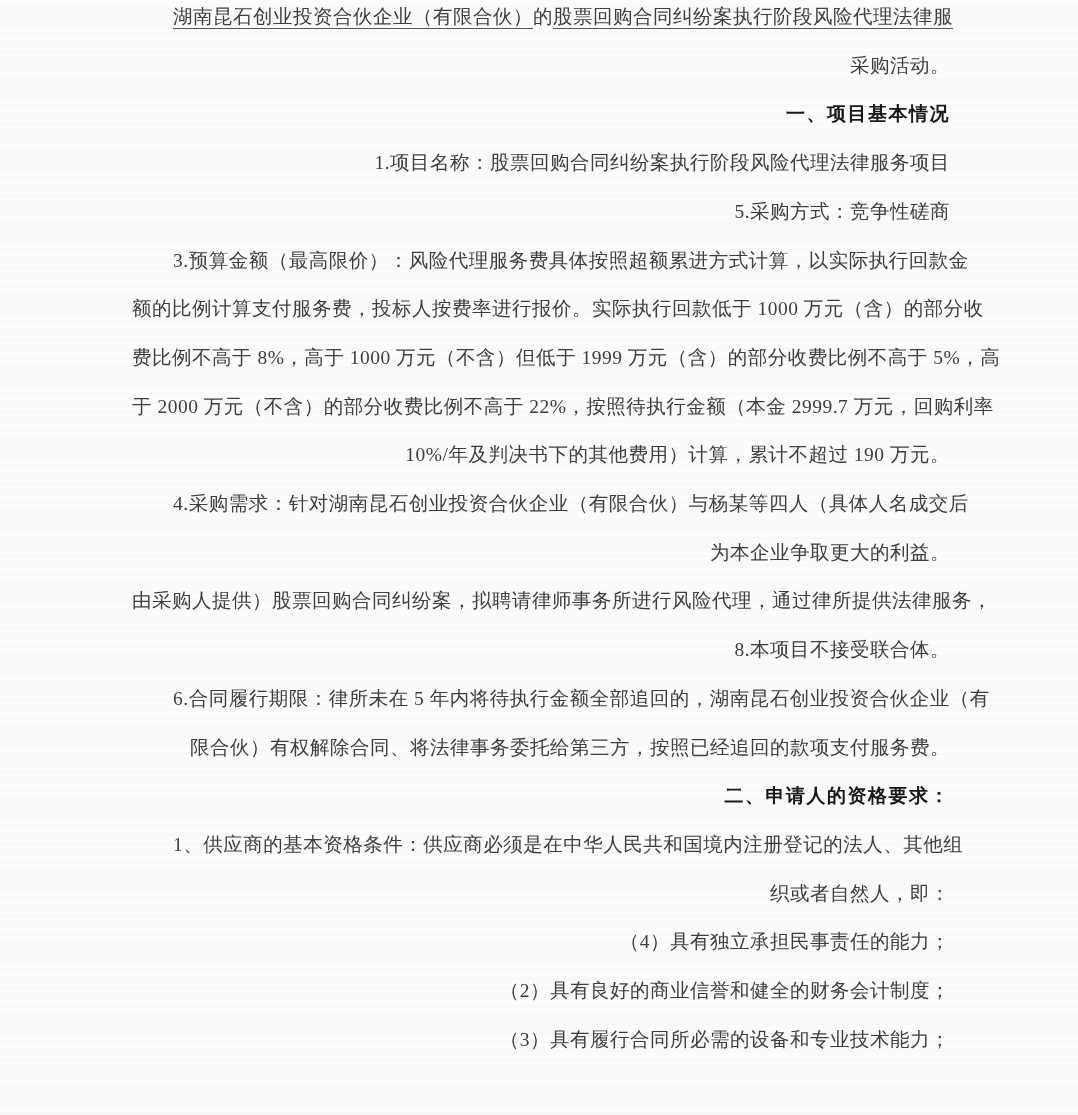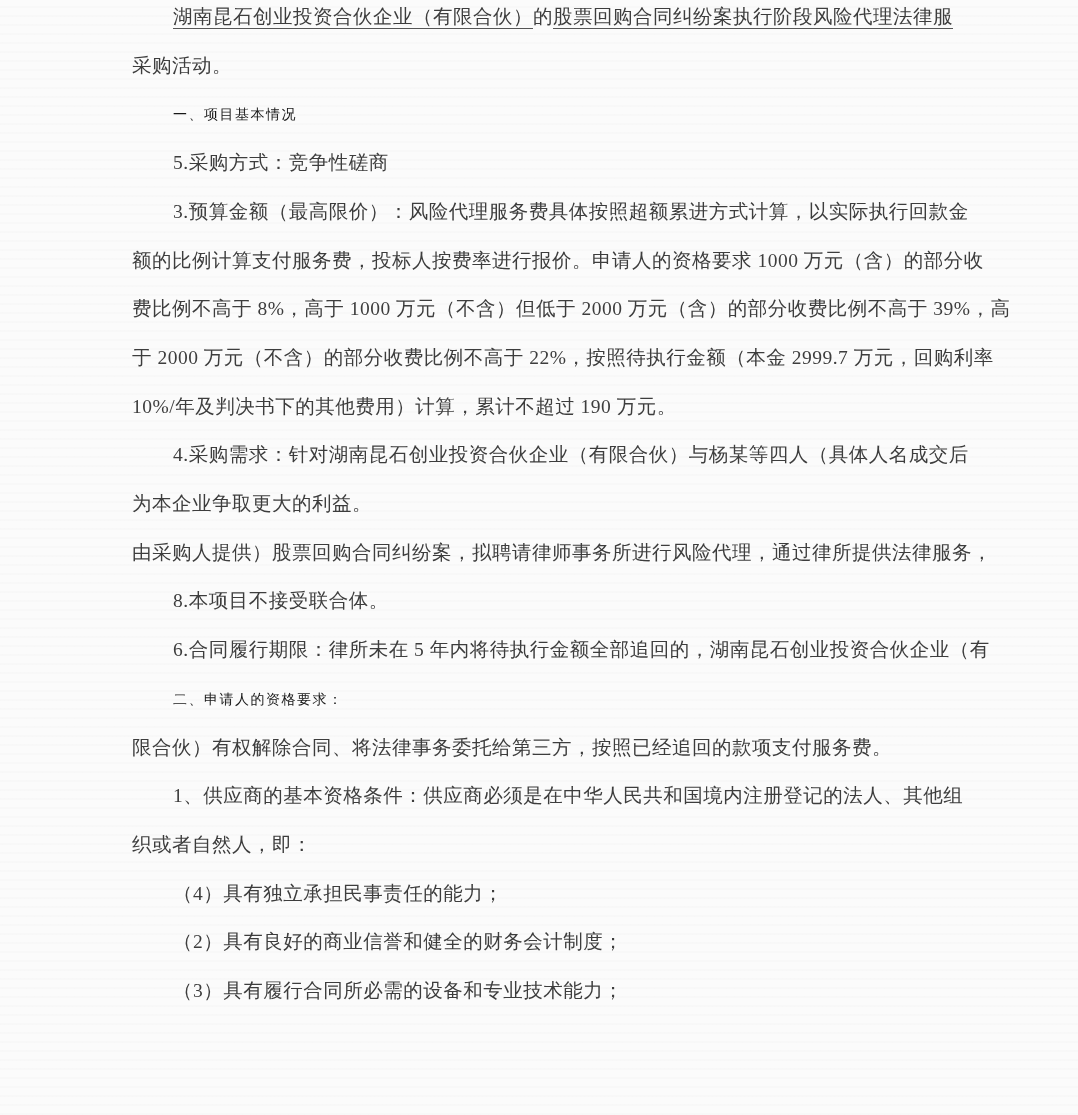--- a/index.html
+++ b/index.html
@@ -25,74 +25,75 @@
     position: absolute;
     top: 0;
     left: 132px;
     width: 818px;
     margin-top: -7px;
     font-size: 19.5px;
     line-height: 48.7px;
   }
   .line {
     white-space: nowrap;
-    text-align: left;
+    text-align: right;
     letter-spacing: 0.5px;
   }
   
   .stretch {
     text-align: justify;
     text-align-last: justify;
     text-justify: inter-character;
   }
   .indent {
     padding-left: 41px;
   }
   .heading {
     font-family: "Liberation Sans", "DejaVu Sans", sans-serif;
-    font-weight: normal;
+    font-weight: bold;
     color: #181818;
     letter-spacing: 1.5px;
-    font-size: 14px;
+    font-size: 19px;
   }
   .u {
     text-decoration: underline;
     text-decoration-thickness: 1.4px;
     text-underline-offset: 5px;
     text-decoration-color: #555;
   }
 </style>
 </head>
 <body>
 
 <div class="page">
   <div class="content">
 
     <div class="line indent stretch"><span class="u">湖南昆石创业投资合伙企业（有限合伙）</span><span>的</span><span class="u">股票回购合同纠纷案执行阶段风险代理法律服</span></div>
     <div class="line">采购活动。</div>
 
     <div class="line indent heading">一、项目基本情况</div>
+    <div class="line indent">1.项目名称：股票回购合同纠纷案执行阶段风险代理法律服务项目</div>
     <div class="line indent">5.采购方式：竞争性磋商</div>
 
     <div class="line indent stretch">3.预算金额（最高限价）：风险代理服务费具体按照超额累进方式计算，以实际执行回款金</div>
-    <div class="line stretch">额的比例计算支付服务费，投标人按费率进行报价。申请人的资格要求 1000 万元（含）的部分收</div>
-    <div class="line stretch">费比例不高于 8%，高于 1000 万元（不含）但低于 2000 万元（含）的部分收费比例不高于 39%，高</div>
+    <div class="line stretch">额的比例计算支付服务费，投标人按费率进行报价。实际执行回款低于 1000 万元（含）的部分收</div>
+    <div class="line stretch">费比例不高于 8%，高于 1000 万元（不含）但低于 1999 万元（含）的部分收费比例不高于 5%，高</div>
     <div class="line stretch">于 2000 万元（不含）的部分收费比例不高于 22%，按照待执行金额（本金 2999.7 万元，回购利率</div>
     <div class="line">10%/年及判决书下的其他费用）计算，累计不超过 190 万元。</div>
 
     <div class="line indent stretch">4.采购需求：针对湖南昆石创业投资合伙企业（有限合伙）与杨某等四人（具体人名成交后</div>
     <div class="line">为本企业争取更大的利益。</div>
     <div class="line stretch">由采购人提供）股票回购合同纠纷案，拟聘请律师事务所进行风险代理，通过律所提供法律服务，</div>
 
     <div class="line indent">8.本项目不接受联合体。</div>
 
     <div class="line indent stretch">6.合同履行期限：律所未在 5 年内将待执行金额全部追回的，湖南昆石创业投资合伙企业（有</div>
+    <div class="line">限合伙）有权解除合同、将法律事务委托给第三方，按照已经追回的款项支付服务费。</div>
+
     <div class="line indent heading">二、申请人的资格要求：</div>
-
-    <div class="line">限合伙）有权解除合同、将法律事务委托给第三方，按照已经追回的款项支付服务费。</div>
 
     <div class="line indent stretch">1、供应商的基本资格条件：供应商必须是在中华人民共和国境内注册登记的法人、其他组</div>
     <div class="line">织或者自然人，即：</div>
 
     <div class="line indent">（4）具有独立承担民事责任的能力；</div>
     <div class="line indent">（2）具有良好的商业信誉和健全的财务会计制度；</div>
     <div class="line indent">（3）具有履行合同所必需的设备和专业技术能力；</div>
 
   </div>
 </div>

